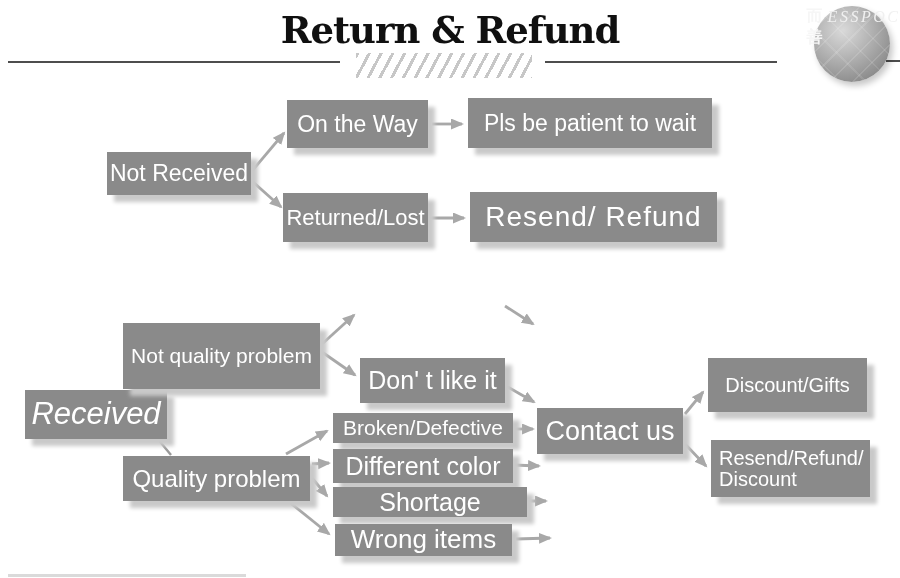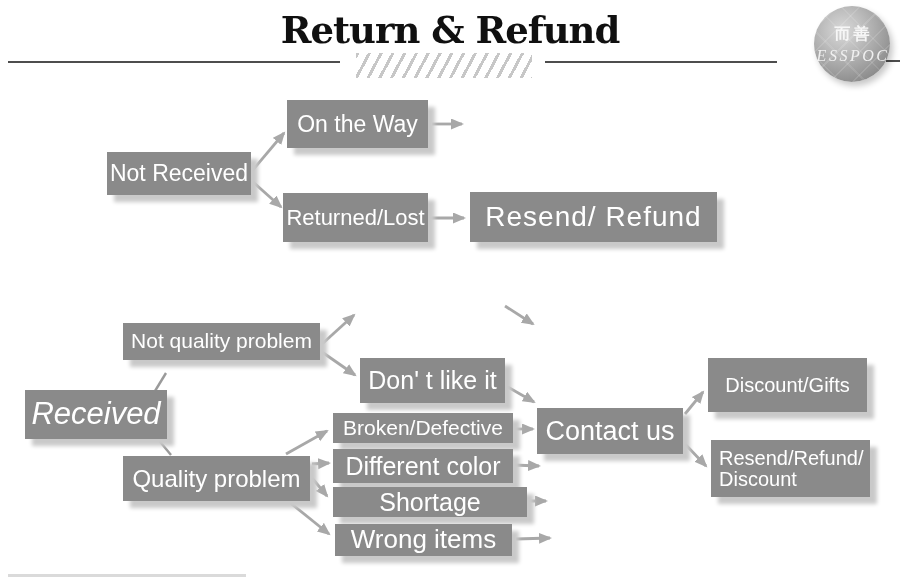--- a/index.html
+++ b/index.html
@@ -21,21 +21,21 @@
     position:absolute;left:356px;top:53px;width:176px;height:25px;
     background:repeating-linear-gradient(118deg,#c7c7c7 0 3px,transparent 3px 10.4px);
   }
   .logo{
     position:absolute;left:814px;top:6px;width:76px;height:76px;border-radius:50%;
     background:
       repeating-linear-gradient(135deg,rgba(255,255,255,.13) 0 1.5px,transparent 1.5px 16px),
       repeating-linear-gradient(45deg,rgba(255,255,255,.10) 0 1.5px,transparent 1.5px 18px),
       radial-gradient(circle at 38% 32%,#d9d9d9 0%,#bdbdbd 30%,#9e9e9e 60%,#8b8b8b 78%,#757575 100%);
     box-shadow:3px 4px 6px rgba(0,0,0,.22);
-    display:flex;flex-direction:column;align-items:center;justify-content:center;
+    display:flex;flex-direction:row;justify-content:center;
   }
   .logo-cn{
     color:#f6f6f6;font-family:"DejaVu Serif","Liberation Serif",serif;
     font-weight:bold;font-size:16px;letter-spacing:3px;margin-left:3px;
   }
   .logo-brand{
     color:#f0f0f0;font-family:"Liberation Serif",serif;font-style:italic;
     font-size:16px;letter-spacing:2.5px;margin-top:2px;margin-left:2px;
   }
   
@@ -94,25 +94,26 @@
       <line x1="685" y1="444" x2="706" y2="466" marker-end="url(#ah)"></line>
     </g>
     <g stroke="#9a9a9a" stroke-width="2.4" fill="none">
       <line x1="155" y1="391" x2="166" y2="373"></line>
       <line x1="157" y1="438" x2="171" y2="455"></line>
     </g>
   </svg>
 
   <div class="node" style="left:107px;top:152px;width:144px;height:43px;font-size:23px;">Not Received</div>
   <div class="node" style="left:287px;top:100px;width:141px;height:48px;font-size:23px;">On the Way</div>
+  <div class="node" style="left:468px;top:98px;width:244px;height:50px;font-size:23px;">Pls be patient to wait</div>
   <div class="node" style="left:283px;top:193px;width:145px;height:49px;font-size:22px;">Returned/Lost</div>
   <div class="node" style="left:470px;top:192px;width:247px;height:50px;font-size:28px;letter-spacing:1px;">Resend/ Refund</div>
 
   <div class="node" style="left:25px;top:390px;width:142px;height:49px;font-size:31px;font-style:italic;">Received</div>
-  <div class="node" style="left:123px;top:323px;width:197px;height:37px;font-size:21px;">Not quality problem</div>
+  <div class="node" style="left:123px;top:323px;width:197px;height:66px;font-size:21px;">Not quality problem</div>
   <div class="node" style="left:360px;top:358px;width:145px;height:45px;font-size:25px;">Don' t like it</div>
   <div class="node" style="left:123px;top:456px;width:187px;height:45px;font-size:24px;">Quality problem</div>
   <div class="node" style="left:333px;top:413px;width:180px;height:30px;font-size:21px;">Broken/Defective</div>
   <div class="node" style="left:333px;top:449px;width:180px;height:34px;font-size:25px;">Different color</div>
   <div class="node" style="left:333px;top:487px;width:194px;height:30px;font-size:25px;">Shortage</div>
   <div class="node" style="left:335px;top:524px;width:177px;height:32px;font-size:26px;">Wrong items</div>
   <div class="node" style="left:537px;top:408px;width:146px;height:46px;font-size:27px;">Contact us</div>
   <div class="node" style="left:708px;top:358px;width:159px;height:54px;font-size:20px;">Discount/Gifts</div>
   <div class="node two-line" style="left:711px;top:440px;width:151px;height:57px;font-size:20px;">
     <span>Resend/Refund/</span>

